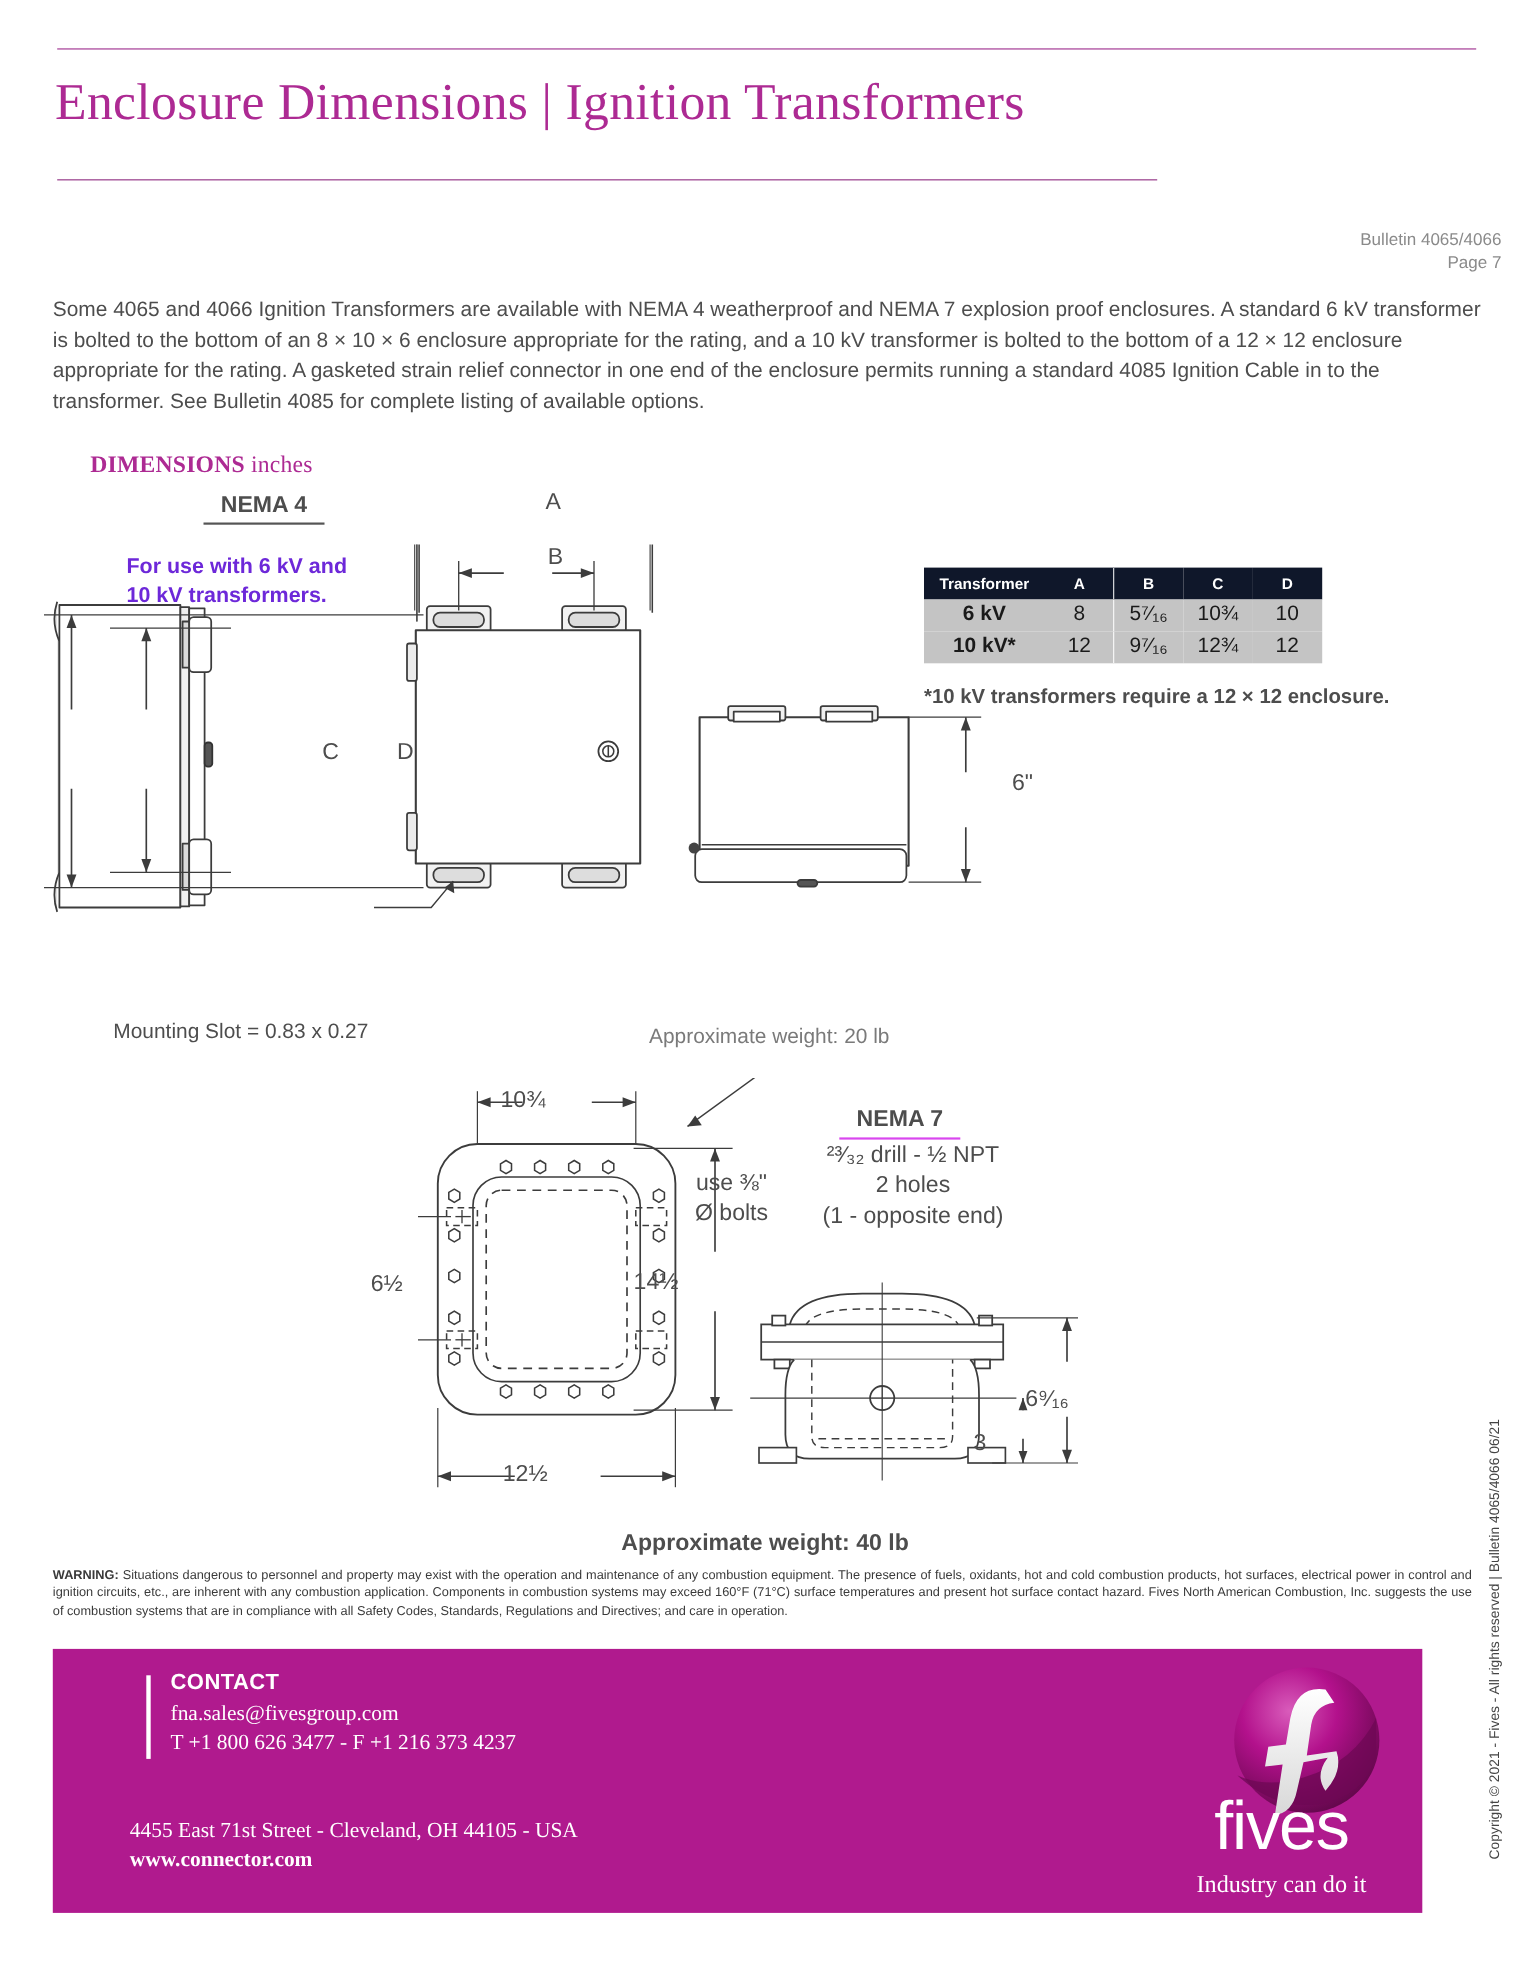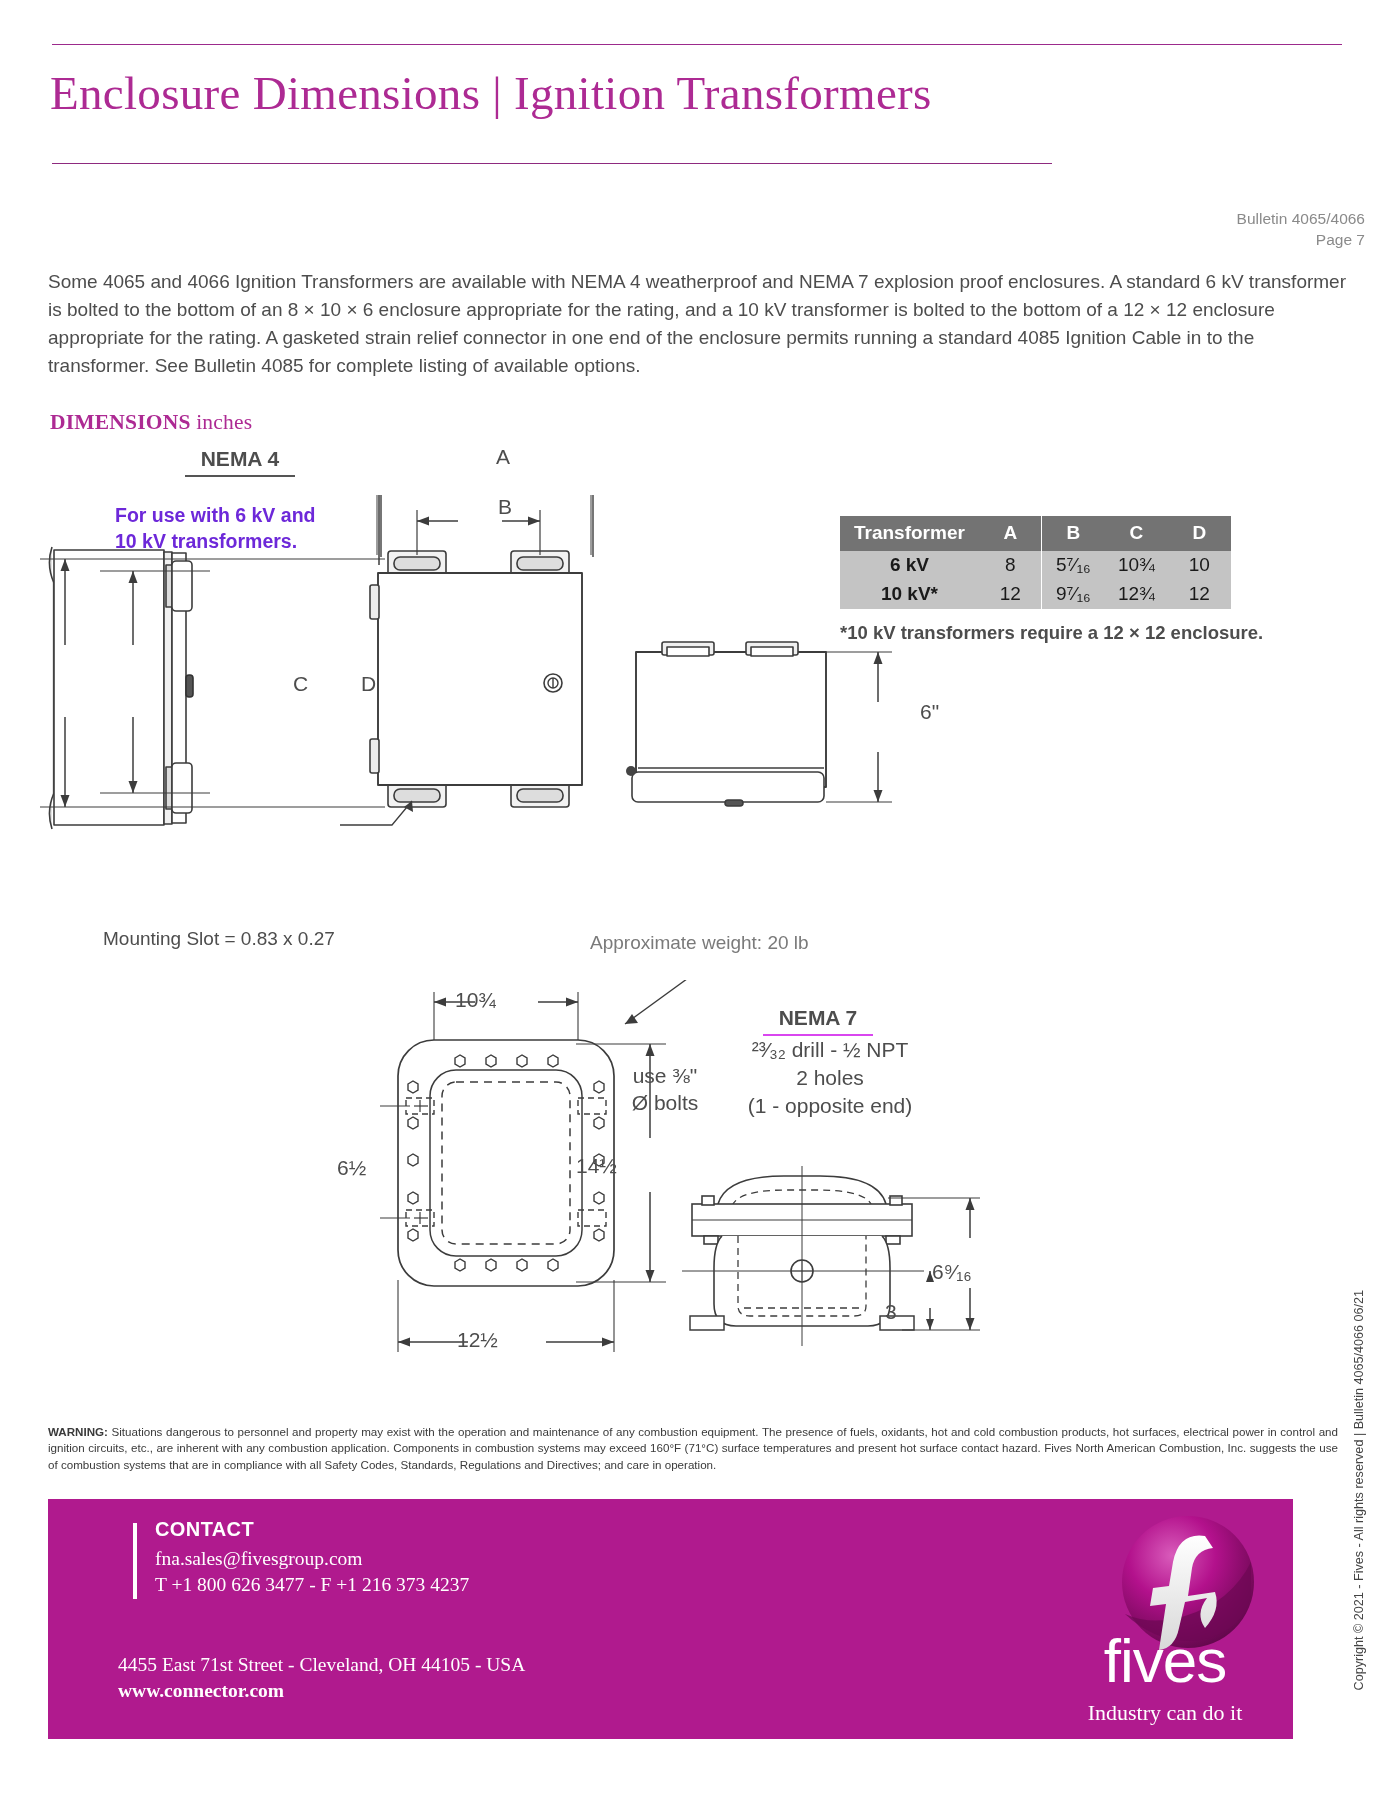--- a/index.html
+++ b/index.html
@@ -38,21 +38,21 @@
     position:absolute; left:48px; top:268px; width:1300px;
     font-size:19px; line-height:1.47; color:#4d4d4d;
   }
 
   
   .dim-head {
     position:absolute; left:50px; top:410px;
     font-family:"Liberation Serif", serif;
     font-size:21.5px; color:#ad2a93; letter-spacing:.2px;
   }
-  .dim-head .u { font-weight:700; }
+  .dim-head .u { font-weight:700;margin-left:32px; }
 
   
   .nema4-title {
     position:absolute; left:185px; top:447px; width:110px;
     text-align:center; font-size:21px; font-weight:700; color:#4d4d4d;
     padding-bottom:4px; border-bottom:2px solid #555;
   }
   .nema4-sub {
     position:absolute; left:115px; top:502px; width:265px;
     text-align:left; font-size:19.5px; font-weight:700;
@@ -61,22 +61,22 @@
 
   
   .dwg { position:absolute; left:0; top:0; }
 
   
   .dimtable {
     position:absolute; left:840px; top:516px;
     border-collapse:collapse; font-size:18px;
   }
   .dimtable th {
-    background:#737373; color:#fff; font-weight:700;
-    padding:6px 0 7px 0; font-size:19px;
+    background:#0f172a; color:#fff; font-weight:700;
+    padding:6px 0 7px 0; font-size:14px;
   }
   .dimtable th.tname { padding-left:14px; padding-right:14px; text-align:center; }
   .dimtable th.col  { width:63px; text-align:center; }
   .dimtable td { background:#c4c4c4; color:#1a1a1a; padding:3px 0 4px 0; }
   .dimtable td.tname { text-align:center; font-weight:700; font-size:19px; }
   .dimtable td.col  { text-align:center; font-size:19px; }
   .dimtable .vsep { box-shadow: -1px 0 0 0 #fff inset; }
   .tnote {
     position:absolute; left:840px; top:622px;
     font-size:18.5px; font-weight:700; color:#4d4d4d;
@@ -483,20 +483,21 @@
     <span>²³⁄₃₂ drill - ½ NPT</span><br>
     <span>2 holes</span><br>
     <span>(1 - opposite end)</span>
   </div>
 
   <div class="lbl big ctr" style="left:615px; top:1062px; width:100px; line-height:1.3;">
     <span>use ⅜"</span><br>
     <span>Ø bolts</span>
   </div>
 
+  <div class="wt40">Approximate weight: 40 lb</div>
 
   <div class="warning"><b>WARNING:</b><span> Situations dangerous to personnel and property may exist with the operation and maintenance of any combustion equipment. The presence of fuels, oxidants, hot and cold combustion products, hot surfaces, electrical power in control and ignition circuits, etc., are inherent with any combustion application. Components in combustion systems may exceed 160°F (71°C) surface temperatures and present hot surface contact hazard. Fives North American Combustion, Inc. suggests the use of combustion systems that are in compliance with all Safety Codes, Standards, Regulations and Directives; and care in operation.</span></div>
 
   <div class="footer"></div>
   <div class="contact-bar"></div>
 
   <div class="contact-block">
     <div class="contact-title">CONTACT</div>
     <div class="contact-line">fna.sales@fivesgroup.com</div>
     <div class="contact-line">T +1 800 626 3477 - F +1 216 373 4237</div>

